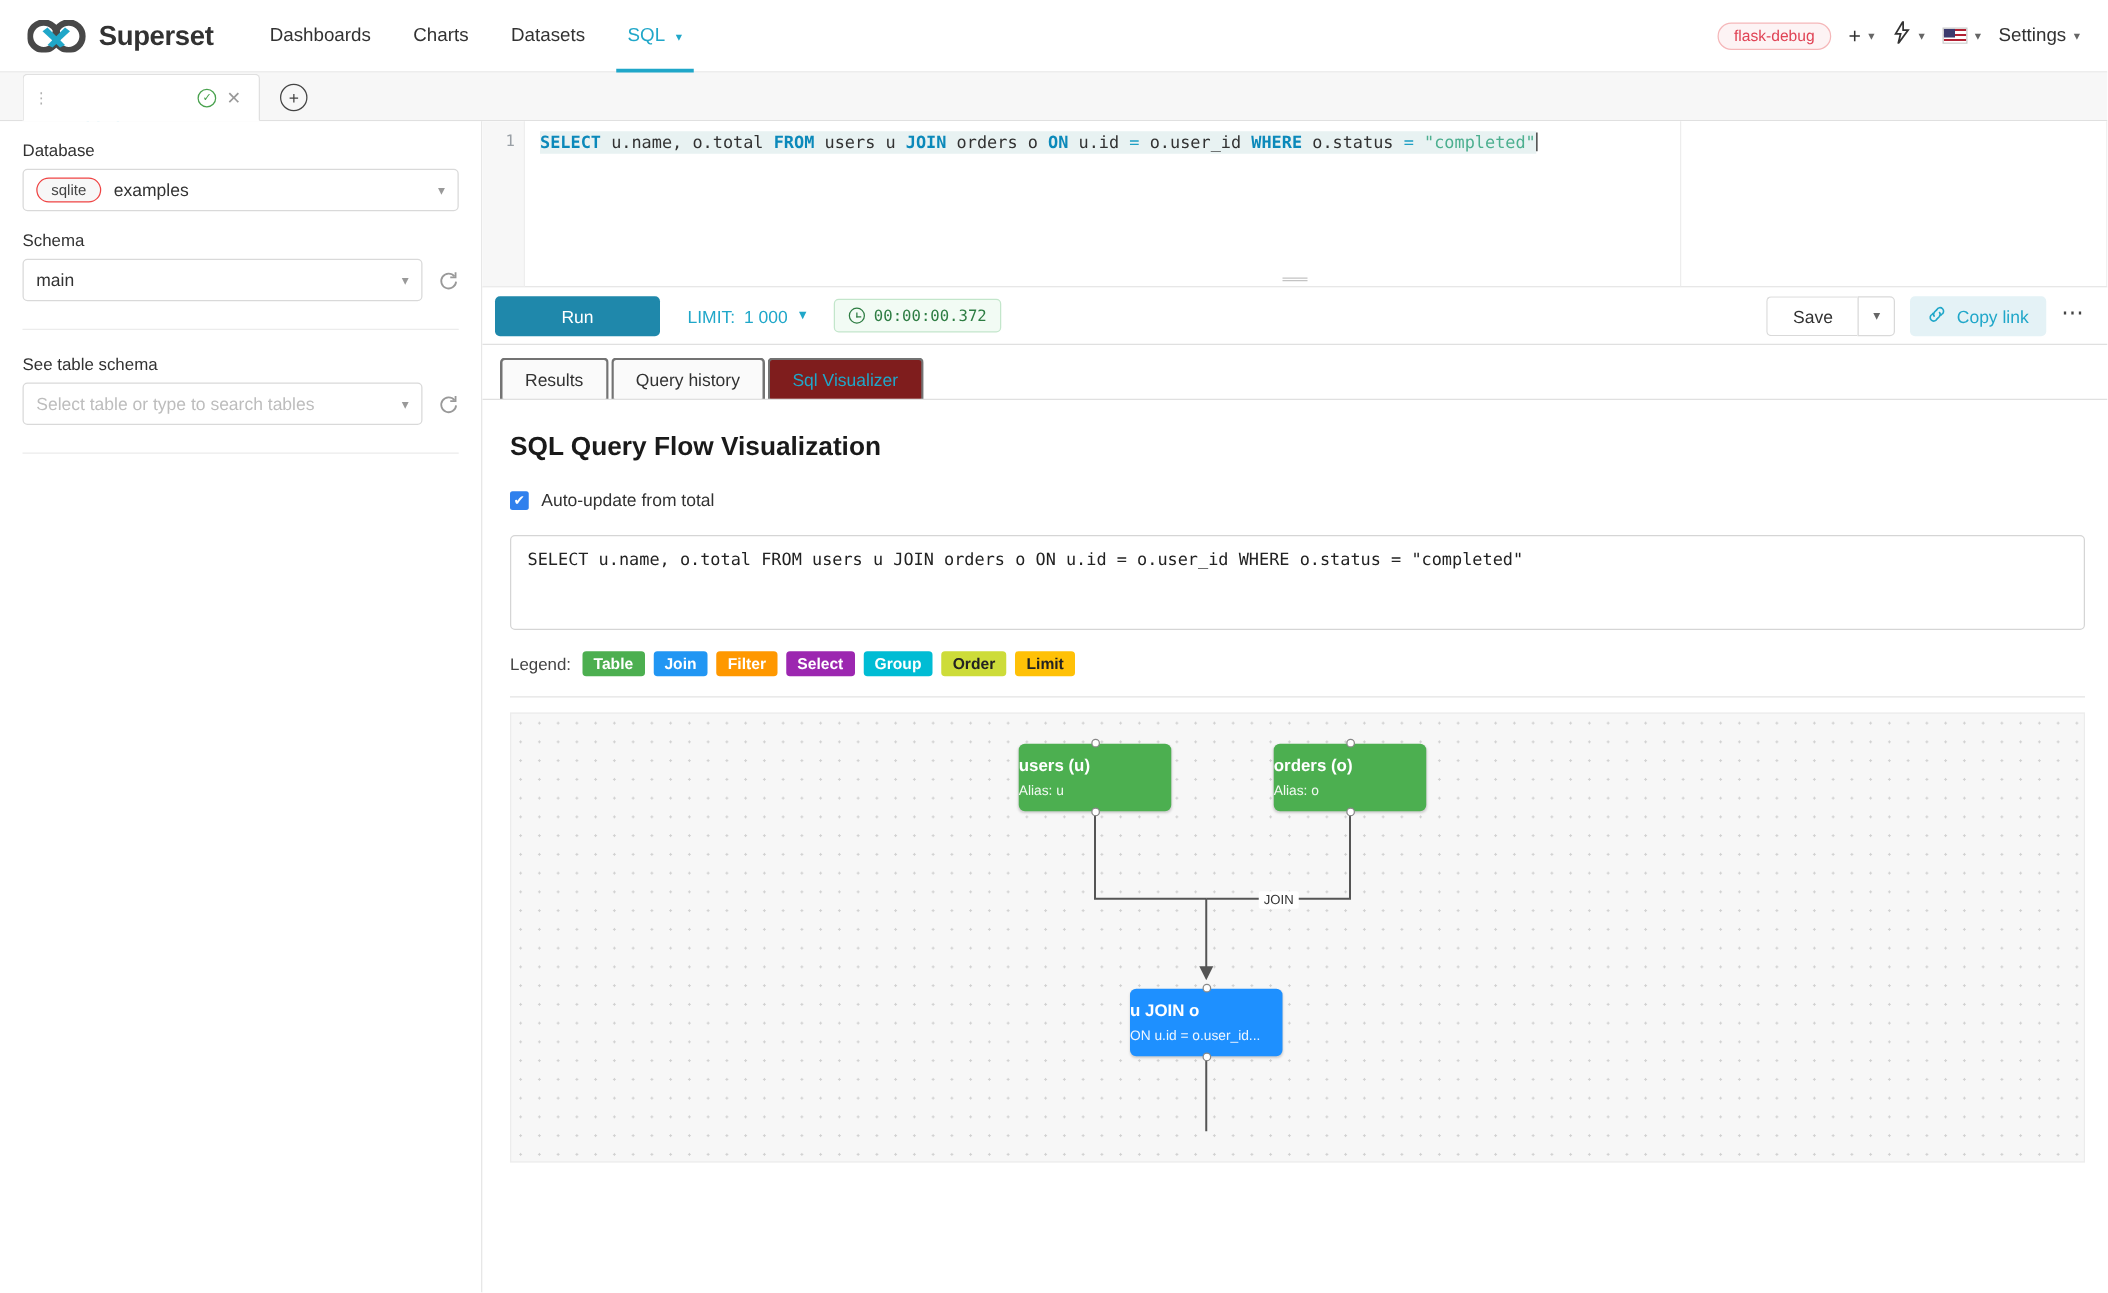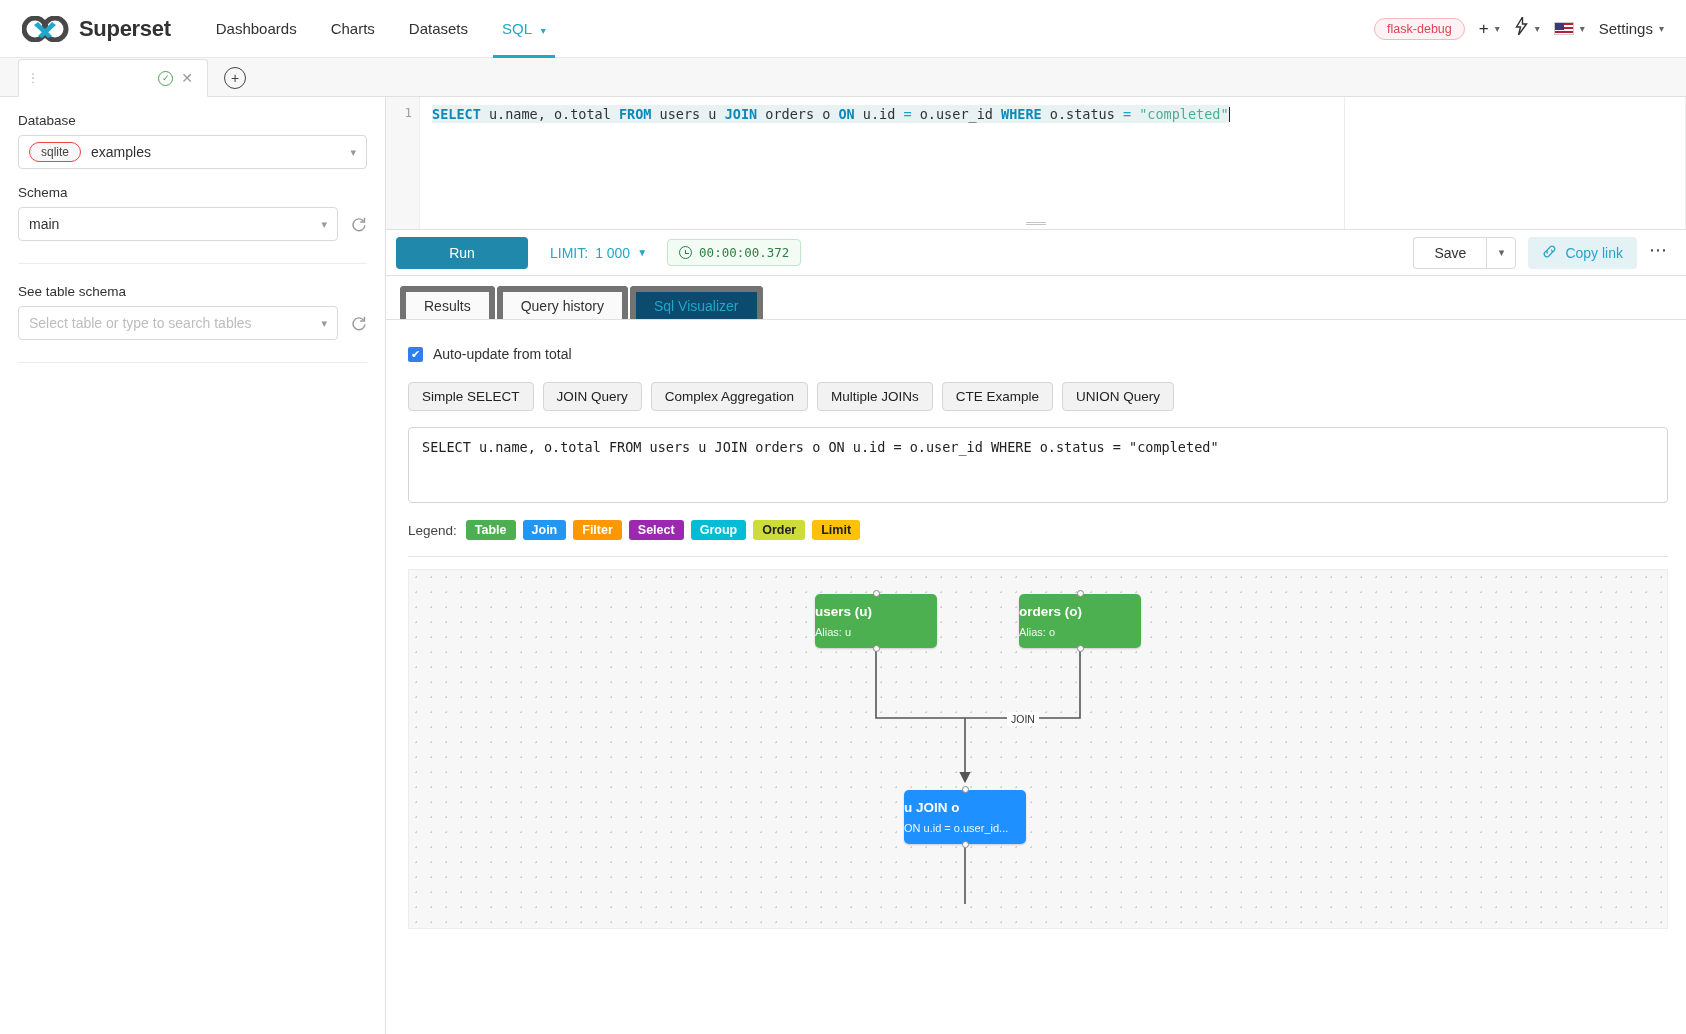--- a/index.html
+++ b/index.html
@@ -157,24 +157,24 @@
   .dots { color:#444; font-size:18px; letter-spacing:1px; cursor:pointer; padding-bottom:6px;}
   .drag-handle {
     position:absolute; left:50%; transform:translateX(-50%); top:-8px;
     width:20px; height:3px; border-top:1px solid #c4c4c4; border-bottom:1px solid #c4c4c4;
   }
 
   
   .restabs { display:flex; gap:0; padding:10px 0 0 14px; background:#fff; }
   .restab {
     height:34px; padding:0 18px; display:flex; align-items:center; font-size:14px;
-    border:6px solid #737373; border-bottom:1px solid #e0e0e0; background:#fafafa;
+    border:2px solid #737373; border-bottom:1px solid #e0e0e0; background:#fafafa;
     color:#323232; border-radius:4px 4px 0 0; margin-right:2px; cursor:pointer;
   }
-  .restab.active { background:#0c4a6e; color:#20a7c9; border-bottom-color:#fff; }
+  .restab.active { background:#7f1d1d; color:#20a7c9; border-bottom-color:#fff; }
   .restabs-underline { height:1px; background:#e0e0e0; margin-top:-1px; }
 
   
   .viz { flex:1; overflow:hidden; padding:26px 0 0 0; }
   .viz-inner { padding:0 18px 0 22px; }
   .viz-title { font-size:21px; font-weight:bold; color:#1a1a1a; margin:0 0 22px 0; }
   .chkrow { display:flex; align-items:center; gap:10px; margin-bottom:20px; }
   .chk {
     width:15px; height:15px; border-radius:2px; background:#2f80ed;
     display:flex; align-items:center; justify-content:center; color:#fff; font-size:11px;
@@ -378,34 +378,27 @@
 
     <div class="restabs">
       <div class="restab">Results</div>
       <div class="restab">Query history</div>
       <div class="restab active">Sql Visualizer</div>
     </div>
     <div class="restabs-underline"></div>
 
     <div class="viz">
       <div class="viz-inner">
+        <div class="viz-title">SQL Query Flow Visualization</div>
 
         <div class="chkrow">
           <span class="chk">✔</span>
           <span class="chk-label">Auto-update from total</span>
         </div>
 
-        <div class="sq-row">
-          <button class="sq-btn">Simple SELECT</button>
-          <button class="sq-btn">JOIN Query</button>
-          <button class="sq-btn">Complex Aggregation</button>
-          <button class="sq-btn">Multiple JOINs</button>
-          <button class="sq-btn">CTE Example</button>
-          <button class="sq-btn">UNION Query</button>
-        </div>
 
         <textarea class="sql-input" style="">SELECT u.name, o.total FROM users u JOIN orders o ON u.id = o.user_id WHERE o.status = "completed"</textarea>
 
         <div class="legend">
           <span class="legend-lbl">Legend:</span>
           <span class="lg" style="background: rgb(76, 175, 80); color: rgb(255, 255, 255);">Table</span>
           <span class="lg" style="background: rgb(33, 150, 243); color: rgb(255, 255, 255);">Join</span>
           <span class="lg" style="background: rgb(255, 152, 0); color: rgb(255, 255, 255);">Filter</span>
           <span class="lg" style="background: rgb(156, 39, 176); color: rgb(255, 255, 255);">Select</span>
           <span class="lg" style="background: rgb(0, 188, 212); color: rgb(255, 255, 255);">Group</span>

